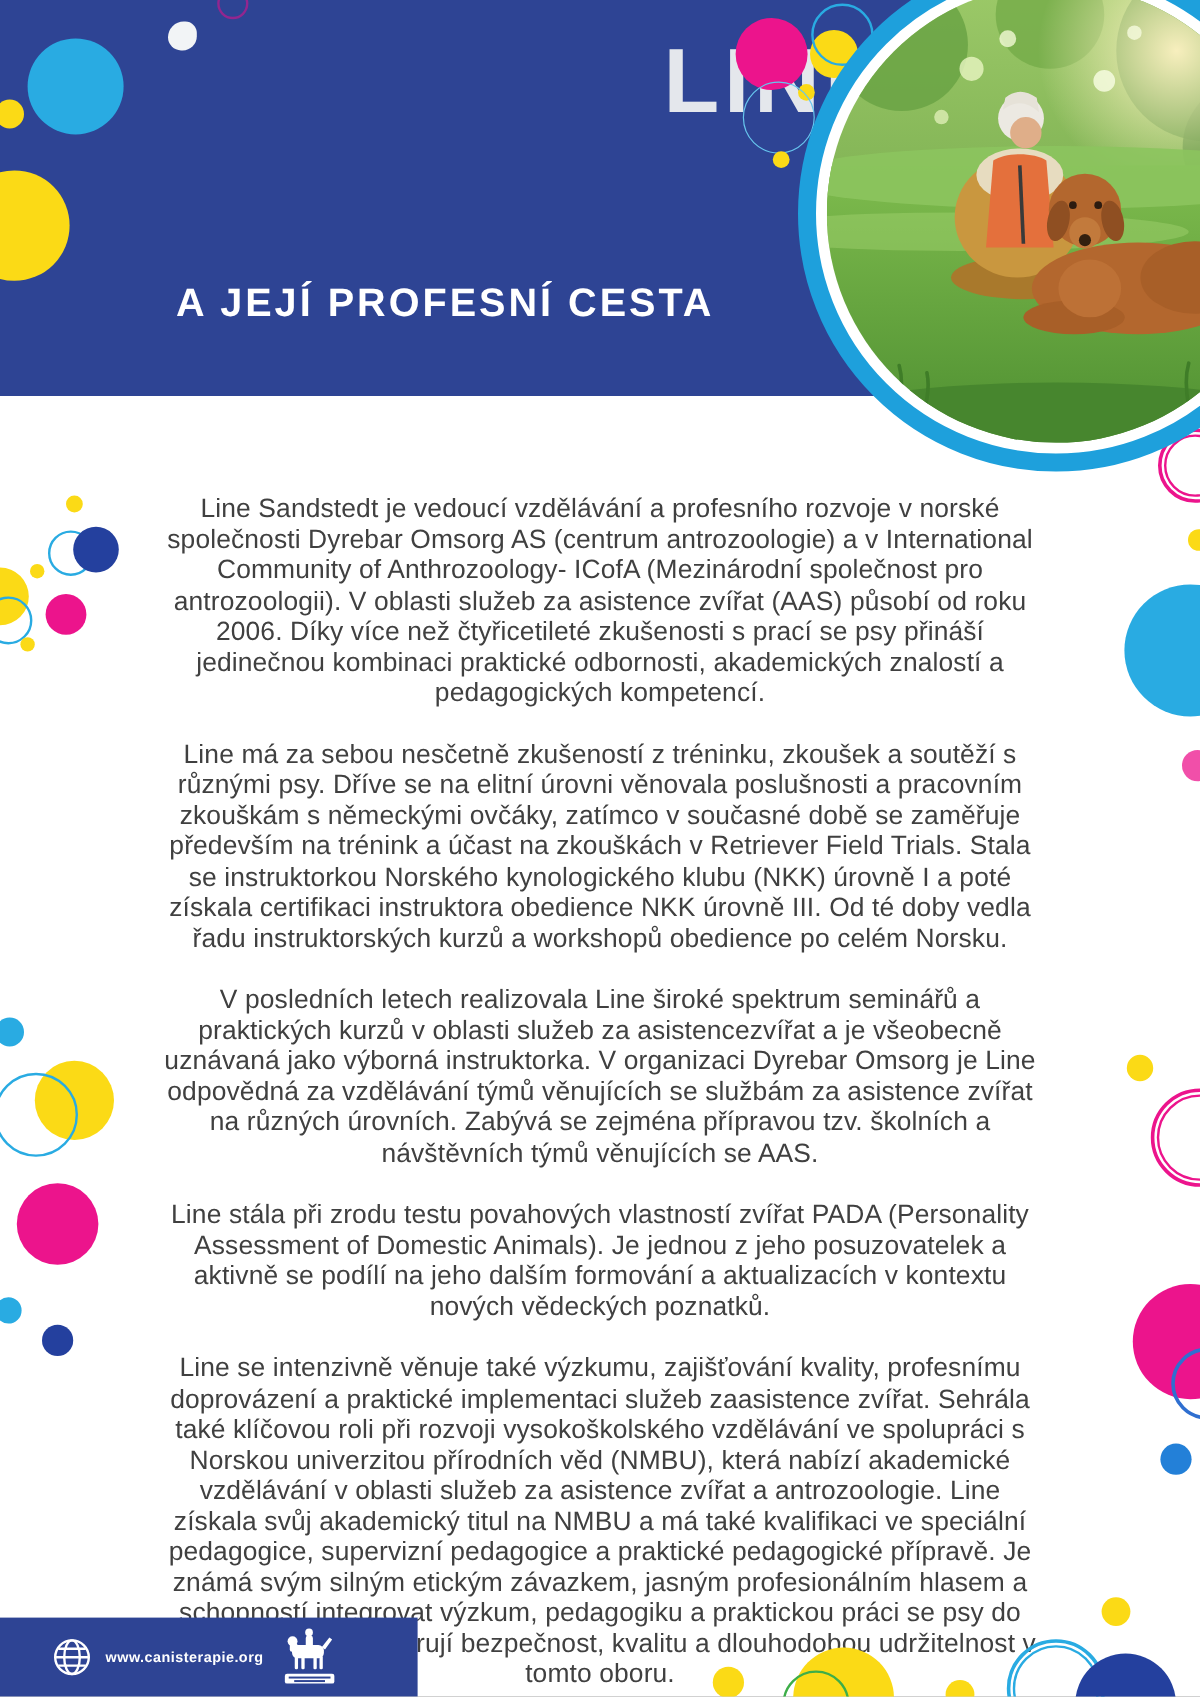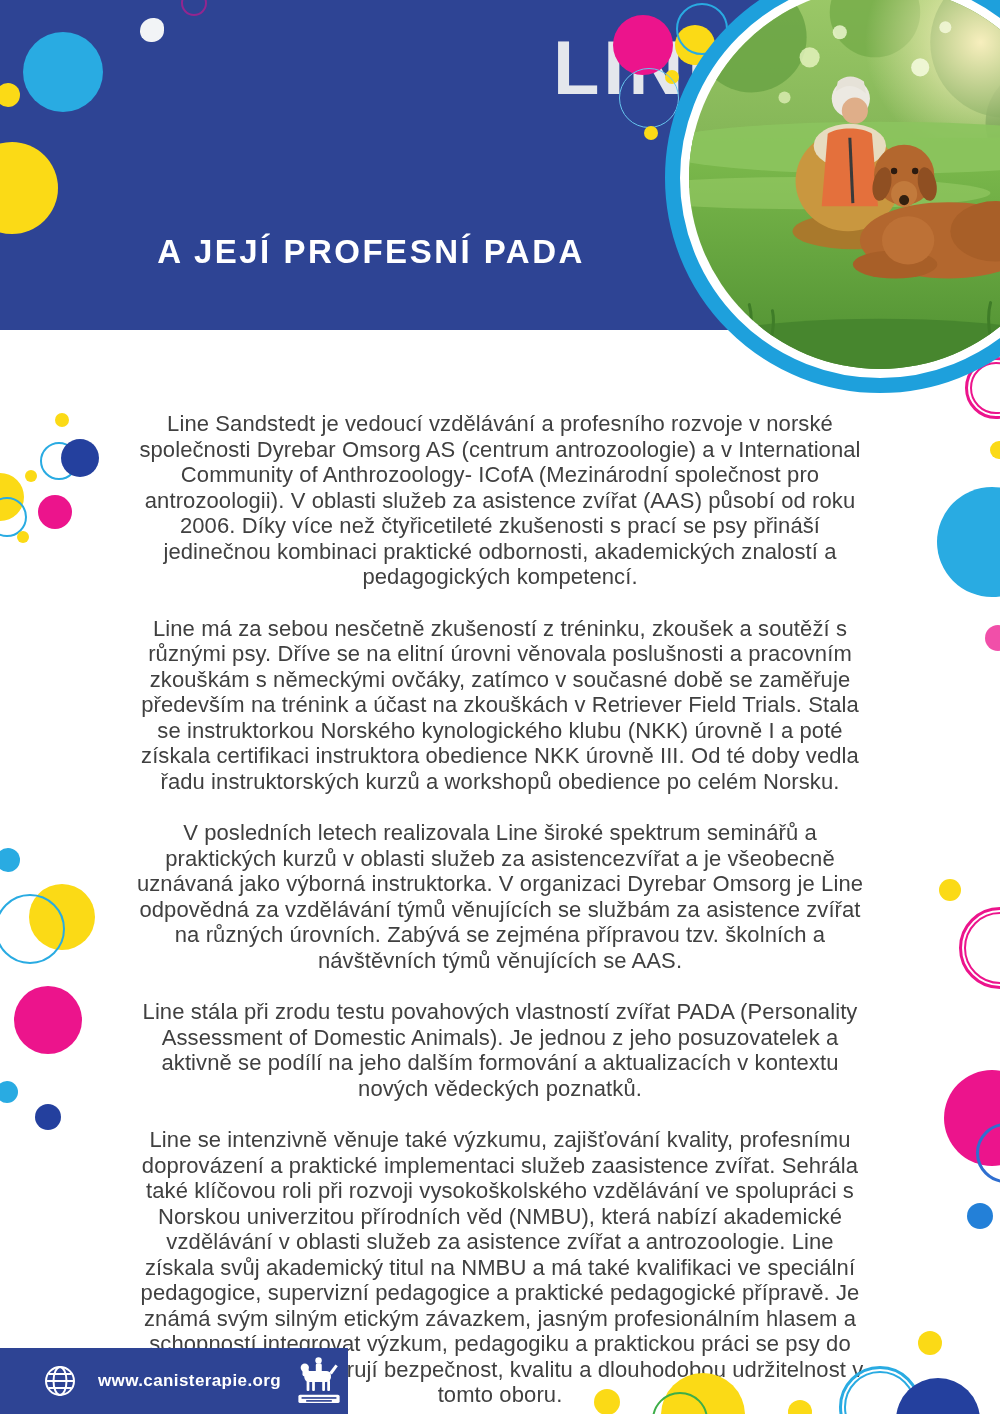--- a/index.html
+++ b/index.html
@@ -41,21 +41,21 @@
     text-align:center; letter-spacing:0.1px; z-index:2;margin-top:15px;
   }
   .content p { margin:0 0 26px 0; }
   
   .footer {
     position:absolute; left:0; top:1348px; width:348px; height:66px;
     background:#2e4494; display:flex; align-items:center; z-index:4;
   }
   .footer .globe { margin-left:42px; width:36px; height:36px; flex:0 0 auto; }
   .footer .url {
-    margin-left:20px; color:#ffffff; font-weight:bold; font-size:17px;
+    margin-left:10px; color:#ffffff; font-weight:bold; font-size:12px;
     letter-spacing:0.4px; white-space:nowrap;
   }
   .footer .logo { margin-left:16px; width:44px; height:52px; flex:0 0 auto; }
   
   .d { position:absolute; border-radius:50%; z-index:2; }
   .f-cyan   { background:#29abe2; }
   .f-yellow { background:#fbda16; }
   .f-pink   { background:#ec148c; }
   .f-dblue  { background:#24409e; }
   .f-mblue  { background:#2380d8; }
@@ -69,21 +69,21 @@
   }
 </style>
 </head>
 <body>
 
 <div class="page">
 
   <div class="header"></div>
 
   <div class="title-line l1">LINE</div>
-  <div class="subtitle">A JEJÍ PROFESNÍ PADA</div>
+  <div class="subtitle">A JEJÍ PROFESNÍ CESTA</div>
 
   <div class="d f-cyan" style="left:23px;  top:32px;  width:80px; height:80px;"></div>
   <div class="d f-yellow" style="left:-4px;  top:83px;  width:24px; height:24px;"></div>
   <div class="d f-white" style="left:140px; top:18px;  width:24px; height:24px;"></div>
   <div class="d ring1" style="left:181px; top:-10px; width:22px; height:22px; color:#93268f;"></div>
   <div class="d f-yellow" style="left:-34px; top:142px; width:92px; height:92px;"></div>
   <div class="d f-pink" style="left:613px; top:15px;  width:60px; height:60px;"></div>
   <div class="d f-yellow" style="left:675px; top:25px;  width:40px; height:40px;"></div>
   <div class="d ring1" style="left:676px; top:3px;   width:48px; height:48px; color:#29abe2;"></div>
   <div class="d f-yellow" style="left:665px; top:70px;  width:14px; height:14px;"></div>

